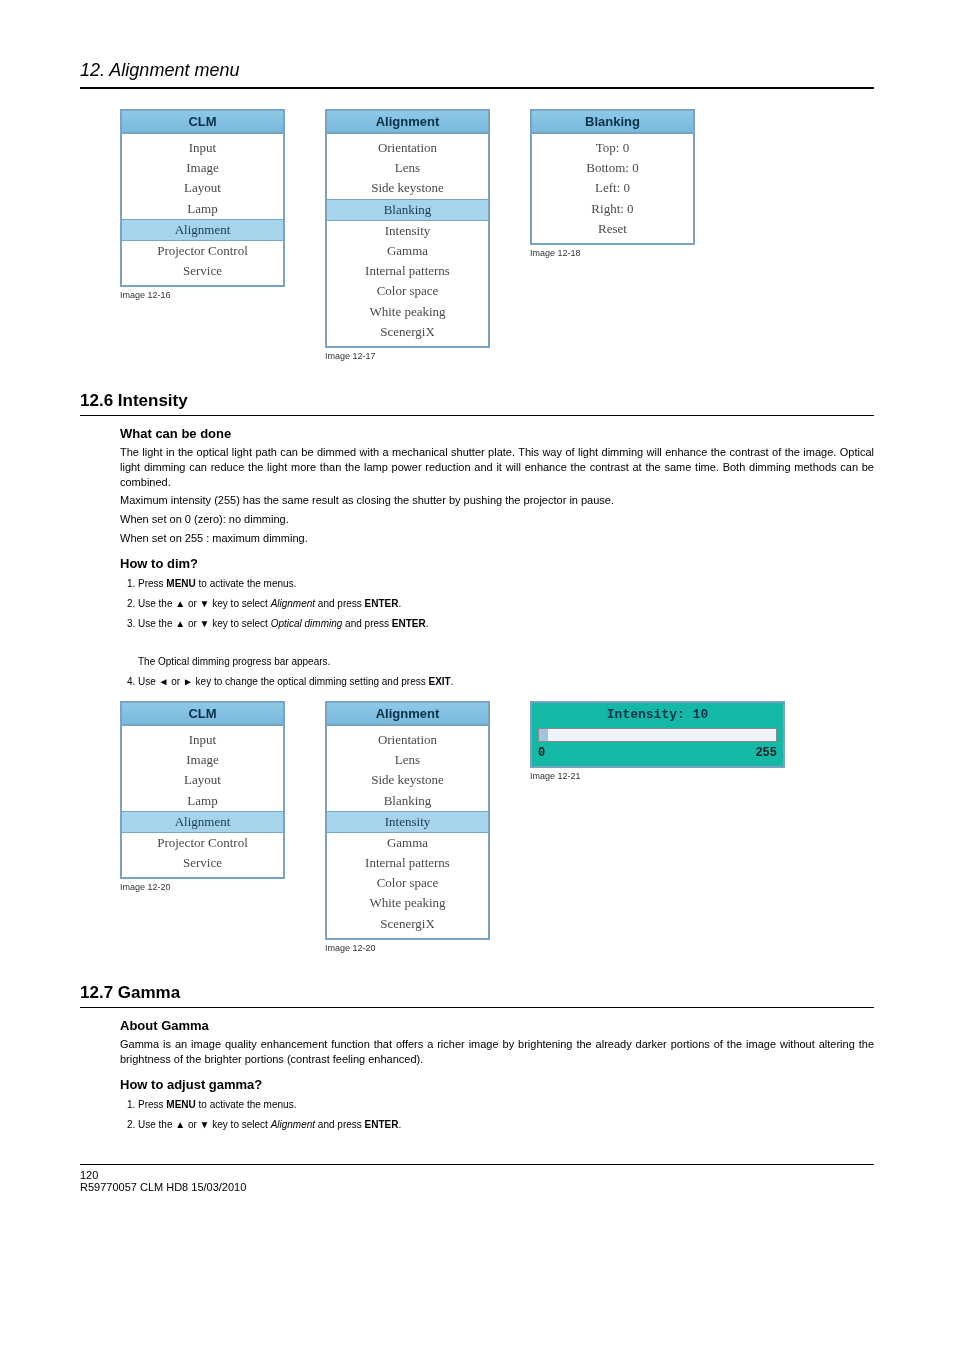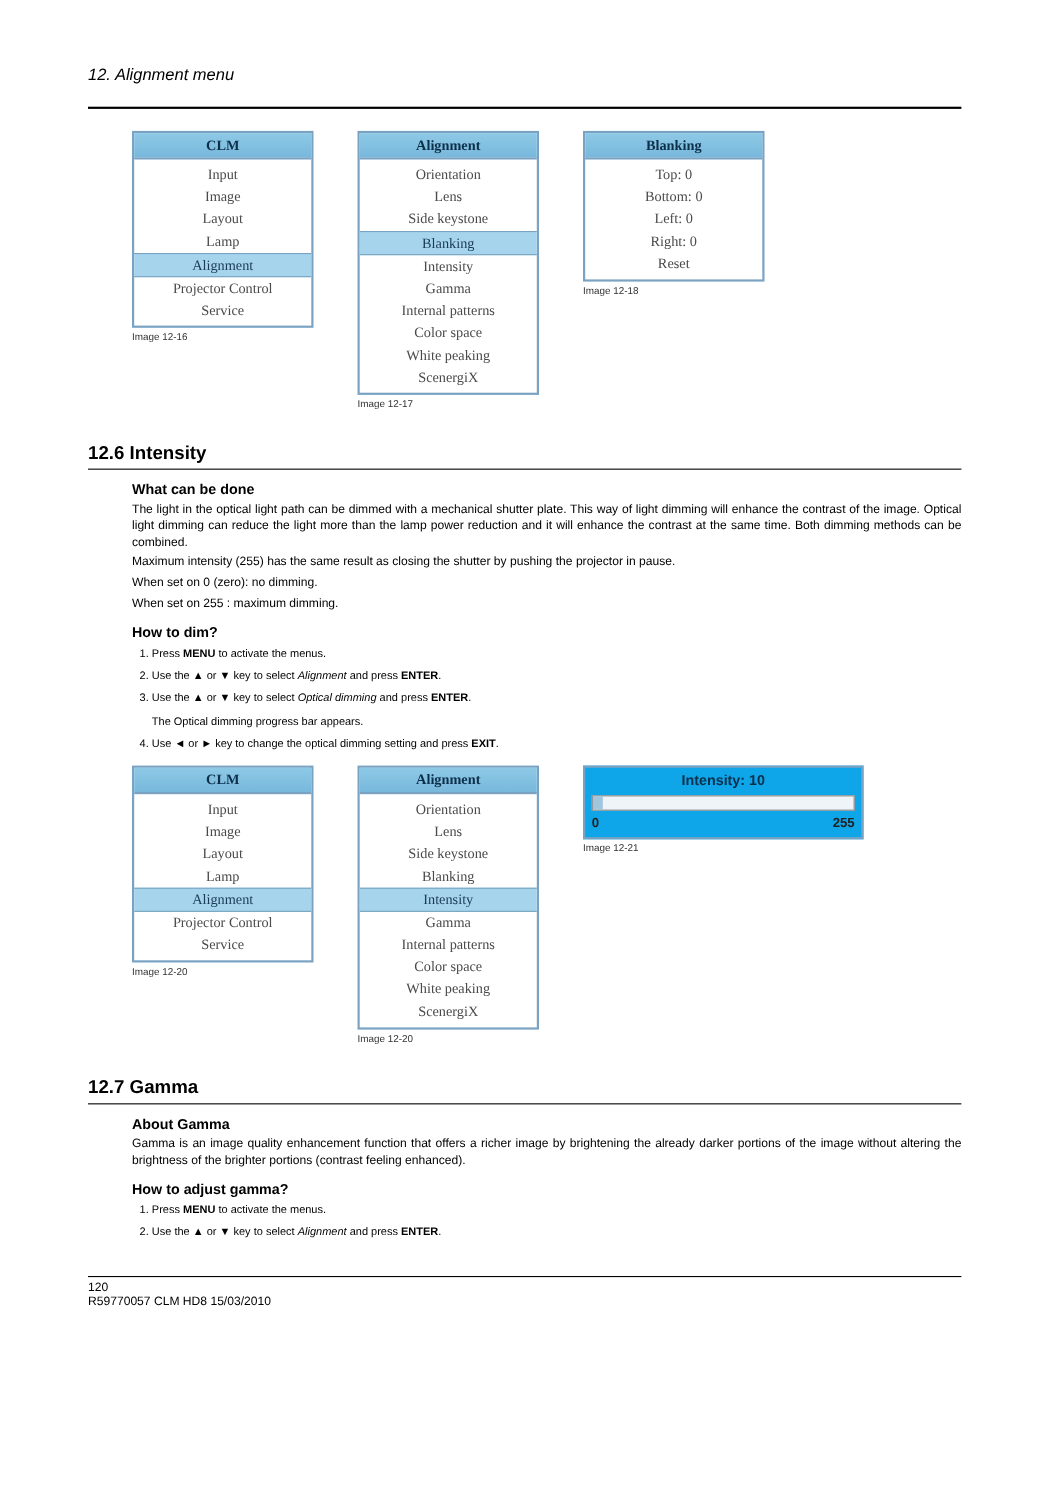--- a/index.html
+++ b/index.html
@@ -6,22 +6,22 @@
   body {
     font-family: Arial, Helvetica, sans-serif;
     background: #fff;
     color: #000;
     width: 954px;
     margin: 0 auto;
     padding: 60px 80px 30px 80px;
   }
   .chapter-title {
     font-style: italic;
-    font-size: 15px;
-    margin-bottom: 20px;
+    font-size: 18px;
+    margin-bottom: 6px;
   }
   .hr-thick { border: none; border-top: 2px solid #000; margin-bottom: 20px; }
   .hr-section { border: none; border-top: 1.5px solid #000; margin: 4px 0 10px 0; }
   .hr-footer { border: none; border-top: 1.5px solid #000; margin-top: 30px; }
 
   .menu-row { display: flex; gap: 40px; align-items: flex-start; margin: 10px 0 30px 40px; }
   .menu-panel-wrap { }
   .menu-panel {
     border: 2px solid #7aa3c3;
     width: 165px;
@@ -29,43 +29,43 @@
     font-family: Arial, sans-serif;
   }
   .menu-title {
     background: linear-gradient(#8ec9e6, #78b8dc);
     text-align: center;
     font-weight: bold;
     color: #0c2f4a;
     font-size: 13px;
     padding: 3px 0;
     border-bottom: 2px solid #7aa3c3;
-    font-family: Liberation Serif, serif;
   }
   .menu-item {
     text-align: center;
     font-size: 13px;
     color: #4a4a4a;
     padding: 1px 0;
     line-height: 1.4;
     font-family: Liberation Serif, serif;
   }
   .menu-item.sel {
     background: #a6d4ec;
     color: #1a3a55;
     border-top: 1px solid #7aa3c3;
     border-bottom: 1px solid #7aa3c3;
   }
   .menu-caption { font-size: 9px; color: #333; margin-top: 3px; }
 
   .slider-panel {
     border: 2px solid #7aa3c3;
     width: 255px;
-    background: #0ea5e9;
+    background: #14b8a6;
     padding: 4px 6px 6px 6px;
+    font-family: Liberation Mono, monospace;
   }
   .slider-title {
     text-align: center;
     font-weight: bold;
     color: #0c2f4a;
     font-size: 13px;
     padding-bottom: 6px;
   }
   .slider-bar {
     background: #eef4f7;
@@ -106,21 +106,21 @@
   }
   ol.steps {
     font-size: 10px;
     margin-left: 40px;
     padding-left: 18px;
     line-height: 1.8;
   }
   ol.steps li { margin-bottom: 2px; }
   ol.steps li .substep {
     display: block;
-    margin-top: 4px;
+    margin-top: 20px;
   }
   .footer-row {
     display: flex;
     justify-content: flex-start;
     font-size: 11px;
     margin-top: 4px;
     flex-direction: column;
   }
 </style>
 </head>

